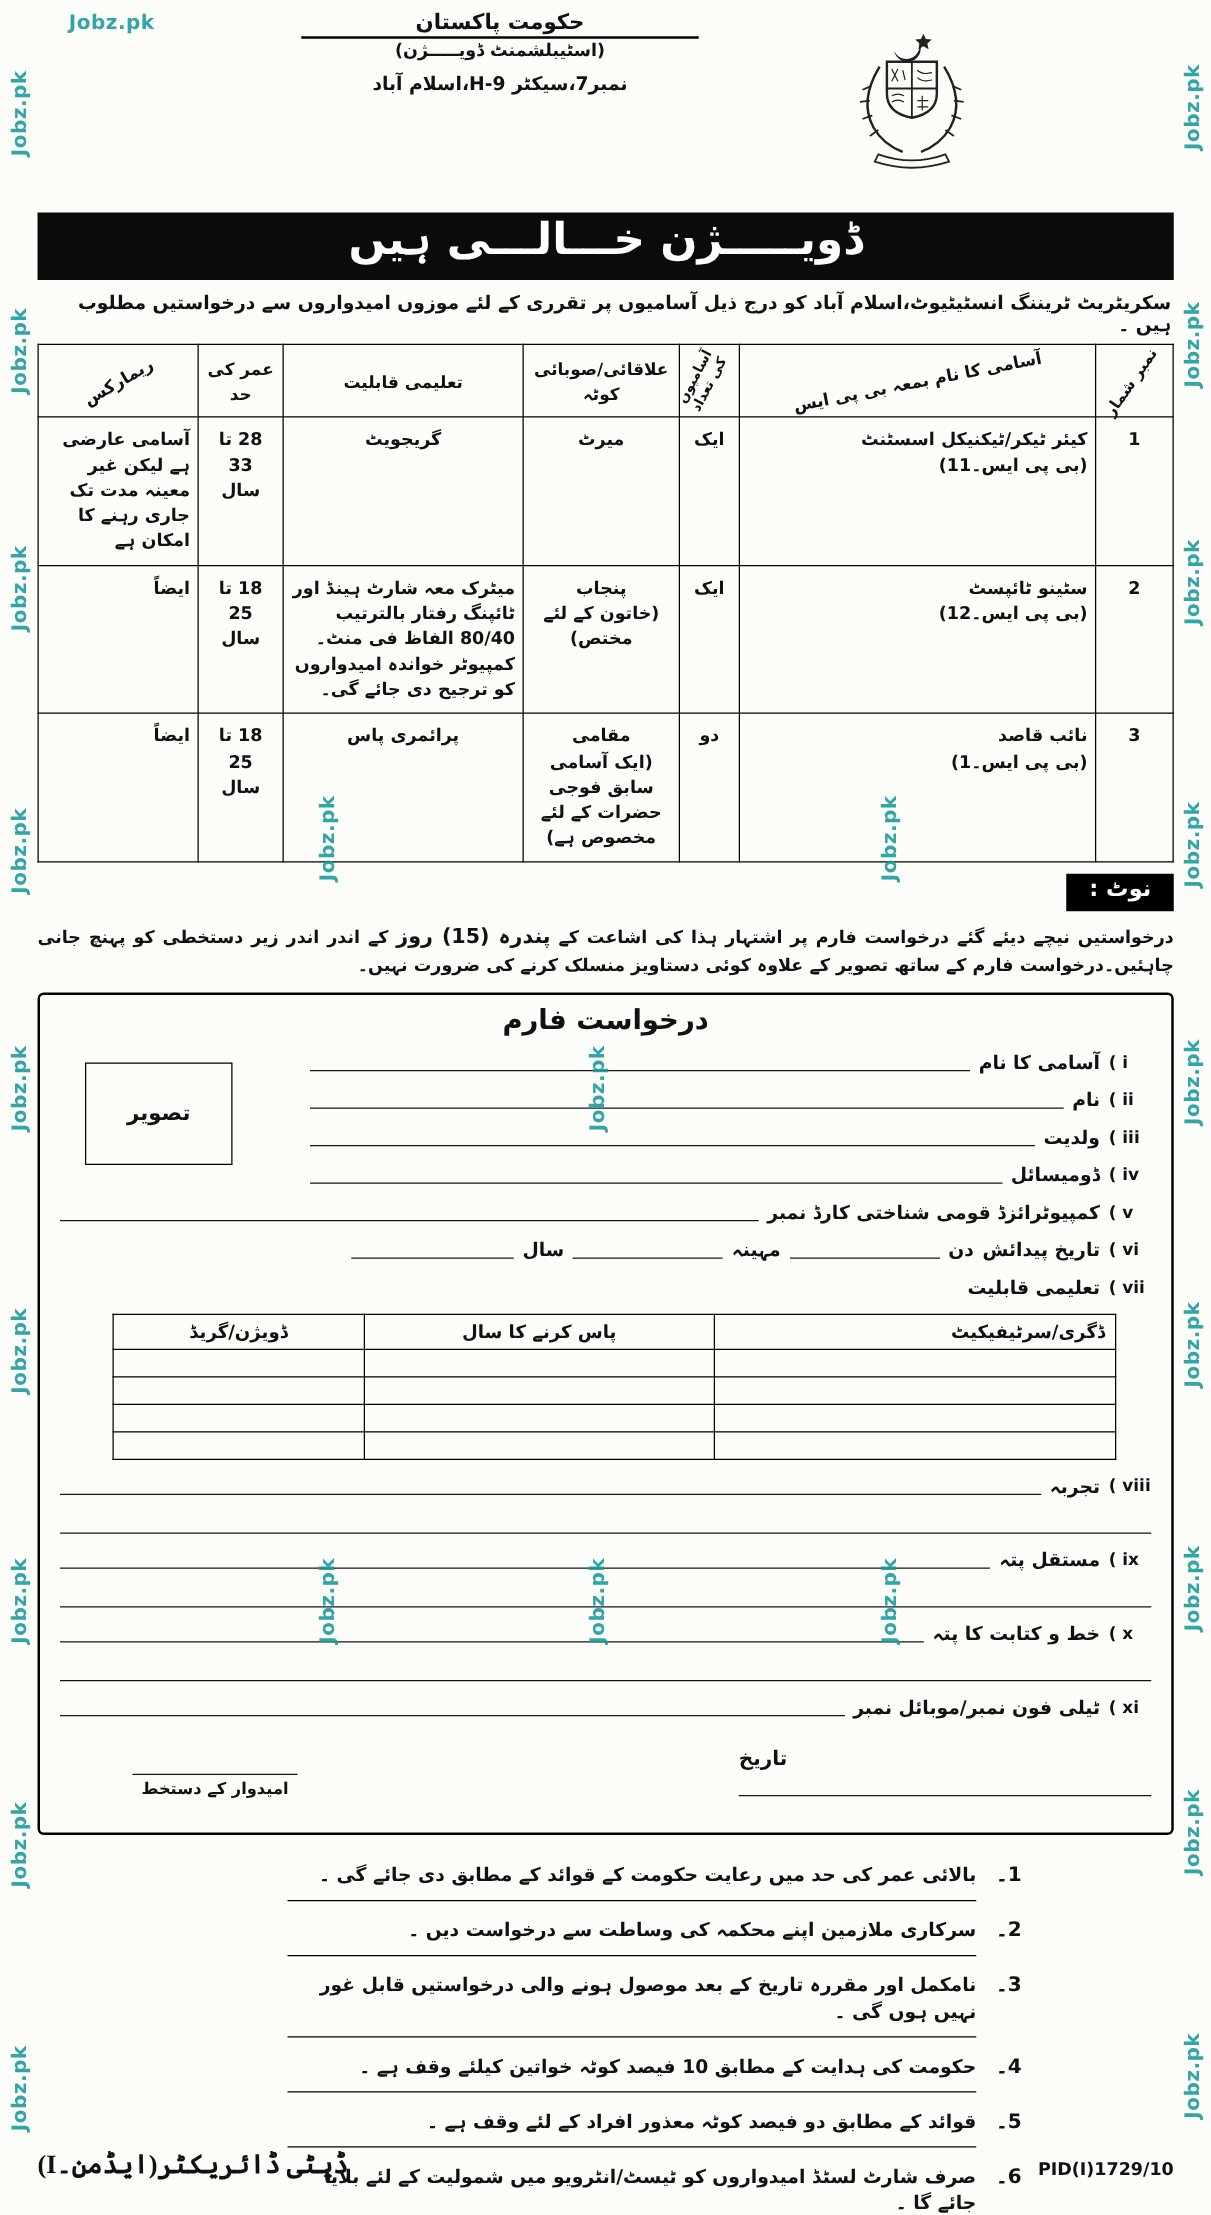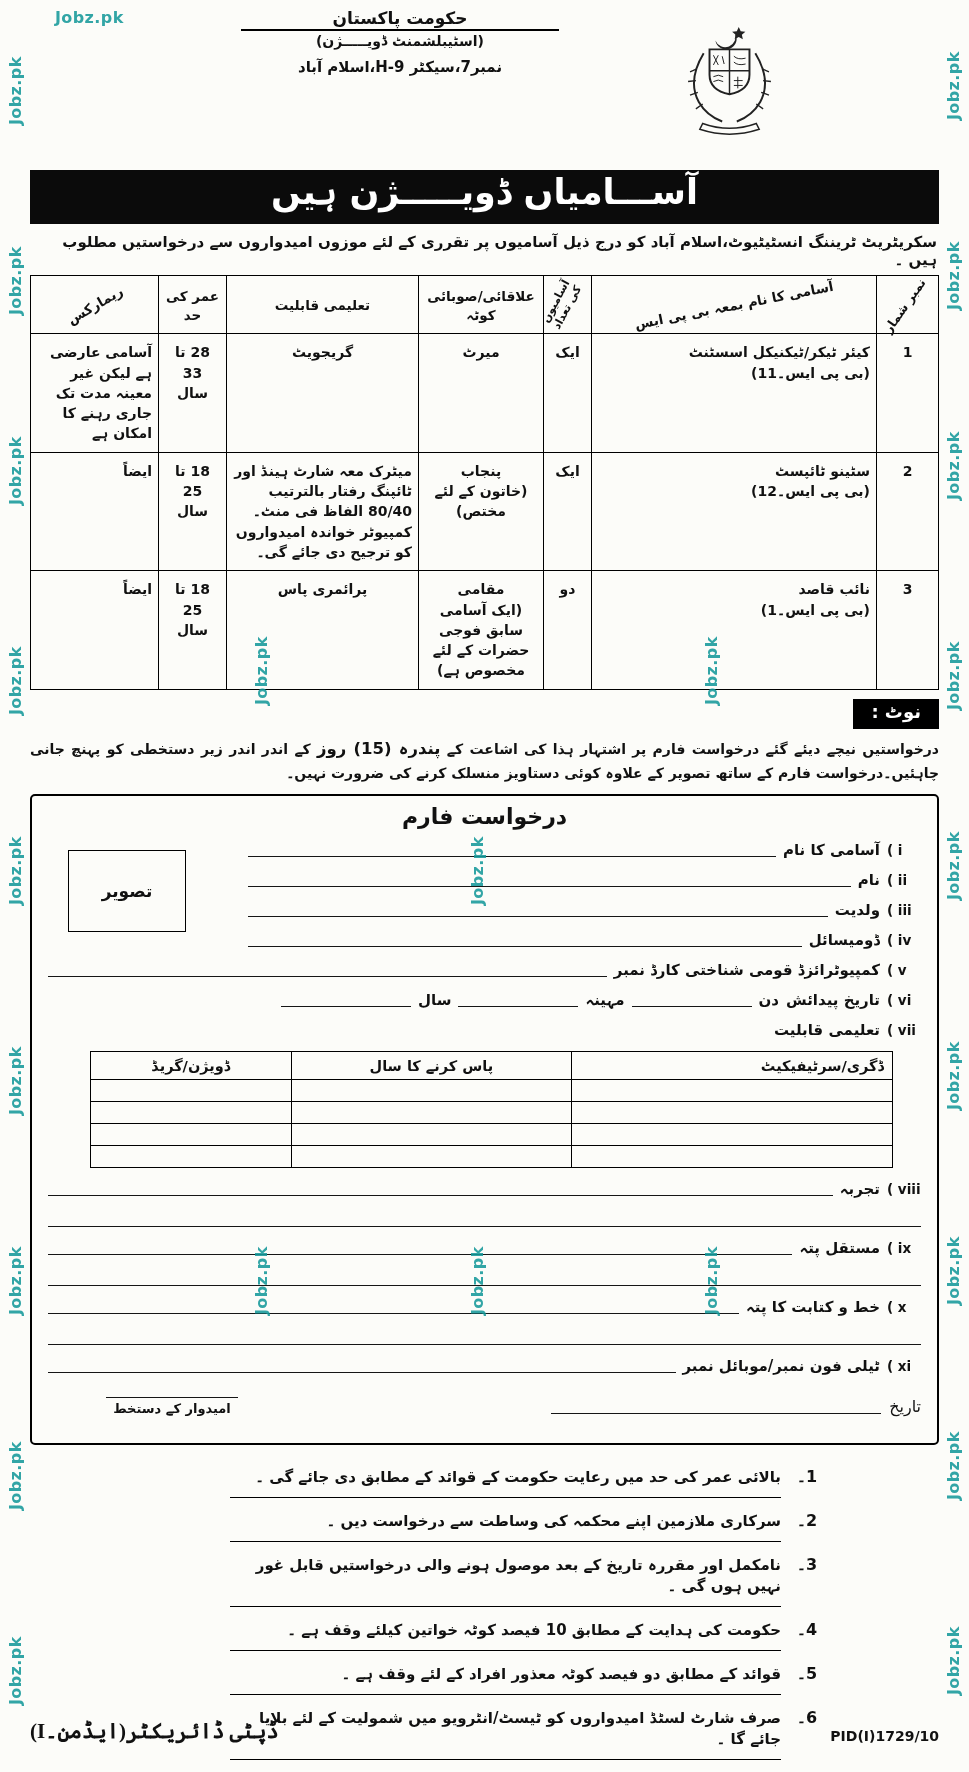--- a/index.html
+++ b/index.html
@@ -70,21 +70,21 @@
   .frow .line.fixed { flex:0 0 auto; }
   .with-photo { margin-left:200px; }
   .xline { border-bottom:1.6px solid #161616; height:14px; margin-top:15px; }
   table.qual { border-collapse:collapse; width:calc(100% - 70px); margin:12px 28px 0 42px; table-layout:fixed; }
   .qual th, .qual td { border:1.6px solid #000; }
   .qual th { font-size:14.5px; font-weight:bold; padding:4px 8px; height:28px; }
   .qual th.h-right { text-align:right; }
   .qual th.h-center { text-align:center; }
   .qual td { height:22px; }
   .form-bottom { display:flex; justify-content:space-between; align-items:flex-end; margin-top:22px; }
-  .date-part { display:flex; align-items:flex-end; gap:8px; font-weight:normal; font-size:16px; }
+  .date-part { display:flex; align-items:flex-end; gap:8px; font-weight:bold; font-size:16px;flex-direction:column; }
   .date-part .line { width:330px; border-bottom:1.6px solid #161616; height:13px; margin-bottom:2px; }
   .sig-part { width:132px; margin-left:58px; text-align:center; }
   .sig-line { border-top:1.6px solid #161616; margin-bottom:3px; }
   .sig-lbl { font-size:13px; font-weight:bold; white-space:nowrap; }
   
   .notes { margin:22px 118px 0 200px; }
   .note-item { display:flex; gap:12px; align-items:baseline; margin-top:13px; font-size:15px; font-weight:bold; }
   .note-num { min-width:28px; text-align:center; font-size:16px; }
   .note-body { flex:1 1 auto; border-bottom:1.4px solid #000; padding-bottom:9px; text-align:right; line-height:1.4; }
   
@@ -138,21 +138,21 @@
         <path d="M47.5 24 v46 M27 46 h41" fill="none" stroke="#222" stroke-width="1.5"></path>
         <path d="M31 30 l5 10 M36 30 l-5 10 M40 31 l2 8 M52 31 q4 4 12 2 M52 37 q4 4 12 2 M31 52 q5 -3 10 0 M31 57 q5 -3 10 0 M56 52 v12 M52 56 h9 M52 61 h9" fill="none" stroke="#222" stroke-width="1"></path>
         <path d="M21 28 Q4 56 16 78 Q24 92 40 98 M74 28 Q91 56 79 78 Q71 92 55 98" fill="none" stroke="#222" stroke-width="2"></path>
         <path d="M14 44 l-7 3 M13 56 l-8 1 M15 68 l-8 3 M20 80 l-7 5 M81 44 l7 3 M82 56 l8 1 M80 68 l8 3 M75 80 l7 5" fill="none" stroke="#222" stroke-width="1.4"></path>
         <path d="M20 100 Q47.5 110 75 100 L78 106 Q47.5 116 17 106 Z" fill="none" stroke="#222" stroke-width="1.5"></path>
       </svg>
     </div>
   </div>
 
   <div class="banner">
-    <span>آســـامیاں ڈویـــــژن ہیں</span>
+    <span>ڈویـــــژن خـــالـــی ہیں</span>
   </div>
 
   <p class="intro">سکریٹریٹ ٹریننگ انسٹیٹیوٹ،اسلام آباد کو درج ذیل آسامیوں پر تقرری کے لئے موزوں امیدواروں سے درخواستیں مطلوب ہیں ۔</p>
 
   <table class="vac">
     <colgroup>
       <col style="width:62px">
         <col style="width:285px">
         <col style="width:48px">
       <col style="width:125px">

